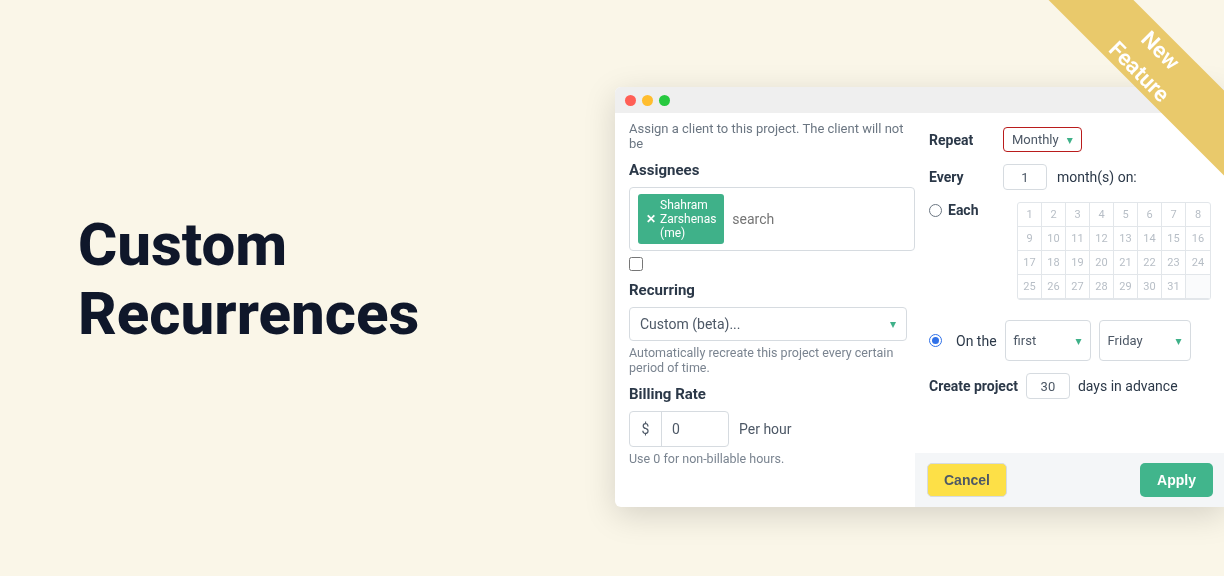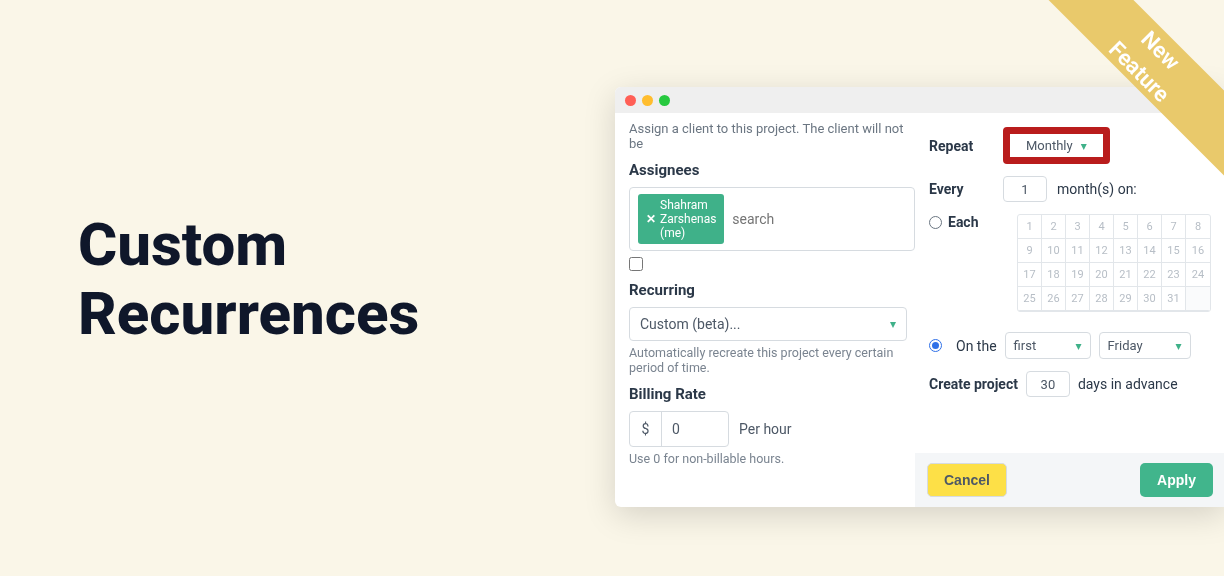--- a/index.html
+++ b/index.html
@@ -122,21 +122,21 @@
   flex: 1;
   background: #fff;
   border-left: none;
   padding: 14px 14px 0 14px;
   position: relative;
   display:flex;
   flex-direction:column;
 }
 .rrow { display:flex; align-items:center; gap:10px; margin-bottom:12px; font-size:14px; color:#2b3848; }
 .rrow .lbl { font-weight:700; width:64px; }
-.mini-select { border:7px solid #b91c1c; border-radius:4px; padding:4px 16px; display:inline-flex; align-items:center; gap:8px; font-size:13px; color:#4d5866; }
+.mini-select { border:1px solid #b91c1c; border-radius:4px; padding:4px 8px; display:inline-flex; align-items:center; gap:8px; font-size:13px; color:#4d5866; }
 .num-input { border:1px solid #d6dbe0; border-radius:4px; width:44px; height:26px; display:flex; align-items:center; justify-content:center; font-size:13px; color:#4d5866; }
 .radio { width:13px; height:13px; border-radius:50%; border:1.5px solid #6b7682; display:inline-block; margin-right:6px; position:relative; }
 .radio.checked::after { content:""; position:absolute; width:7px; height:7px; background:#3071e8; border-radius:50%; top:1.5px; left:1.5px; }
 .radio.checked { border-color:#3071e8; }
 .cal-grid {
   display:grid;
   grid-template-columns: repeat(8, 24px);
   gap:0;
   border:1px solid #e2e6ea;
   border-radius:3px;
@@ -144,21 +144,21 @@
   margin-left: auto;
 }
 .cal-grid .cell {
   width:24px; height:24px; display:flex; align-items:center; justify-content:center;
   font-size:11px; color:#b7bec6; border-right:1px solid #e2e6ea; border-bottom:1px solid #e2e6ea;
 }
 .cal-grid .cell:nth-child(8n) { border-right:none; }
 .cal-grid .cell.empty { background:#fafbfc; }
 .on-the-row { display:flex; align-items:center; gap:8px; font-size:14px; color:#2b3848; margin:8px 0 12px; }
 .on-the-row .lbl2 { font-weight:400; }
-.wide-select { border:1px solid #d6dbe0; border-radius:4px; padding:5px 8px; display:inline-flex; align-items:center; justify-content:space-between; font-size:13px; color:#4d5866; width:86px; }
+.wide-select { border:1px solid #d6dbe0; border-radius:4px; padding:12px 8px; display:inline-flex; align-items:center; justify-content:space-between; font-size:13px; color:#4d5866; width:86px; }
 .wide-select.w2 { width:92px; }
 .create-row { display:flex; align-items:center; gap:8px; font-size:14px; color:#2b3848; }
 .create-row .lbl3 { font-weight:700; }
 .footer {
   margin-top:auto;
   background:#f4f6f8;
   padding:10px 12px;
   display:flex;
   justify-content:space-between;
   align-items:center;

